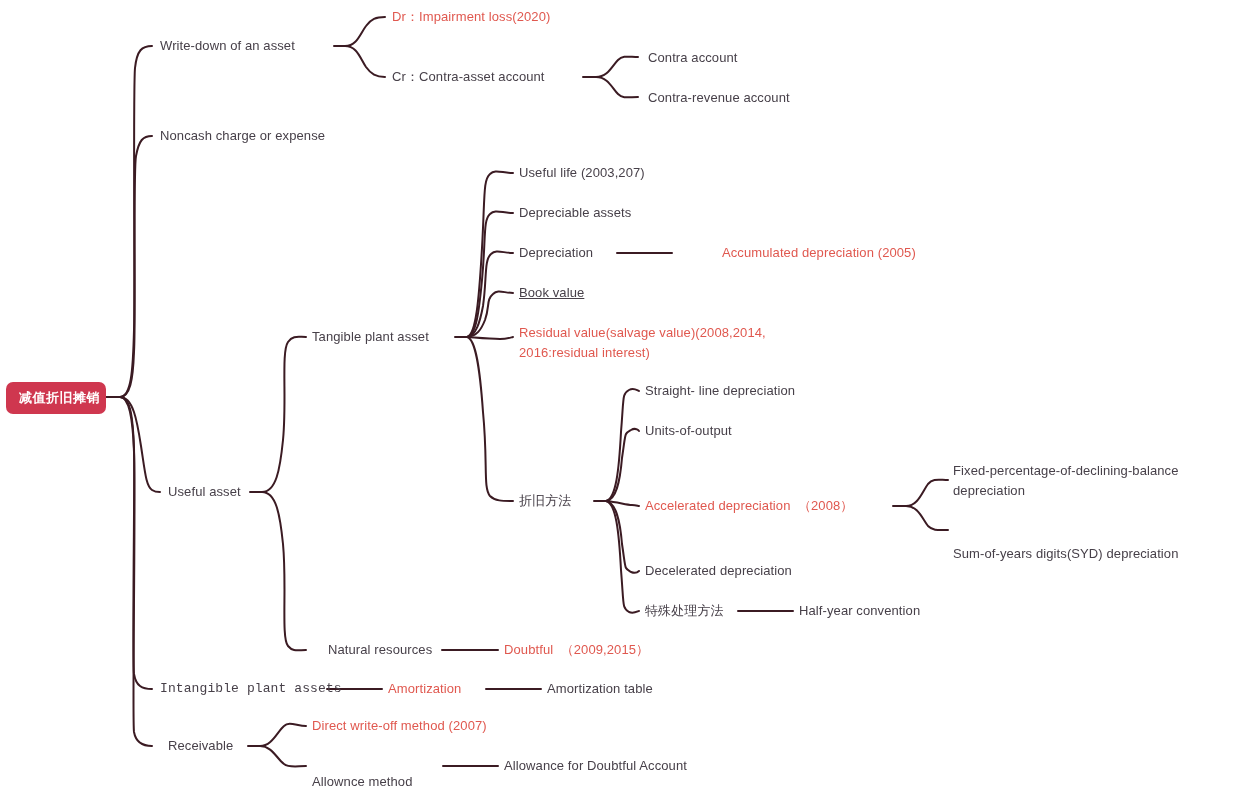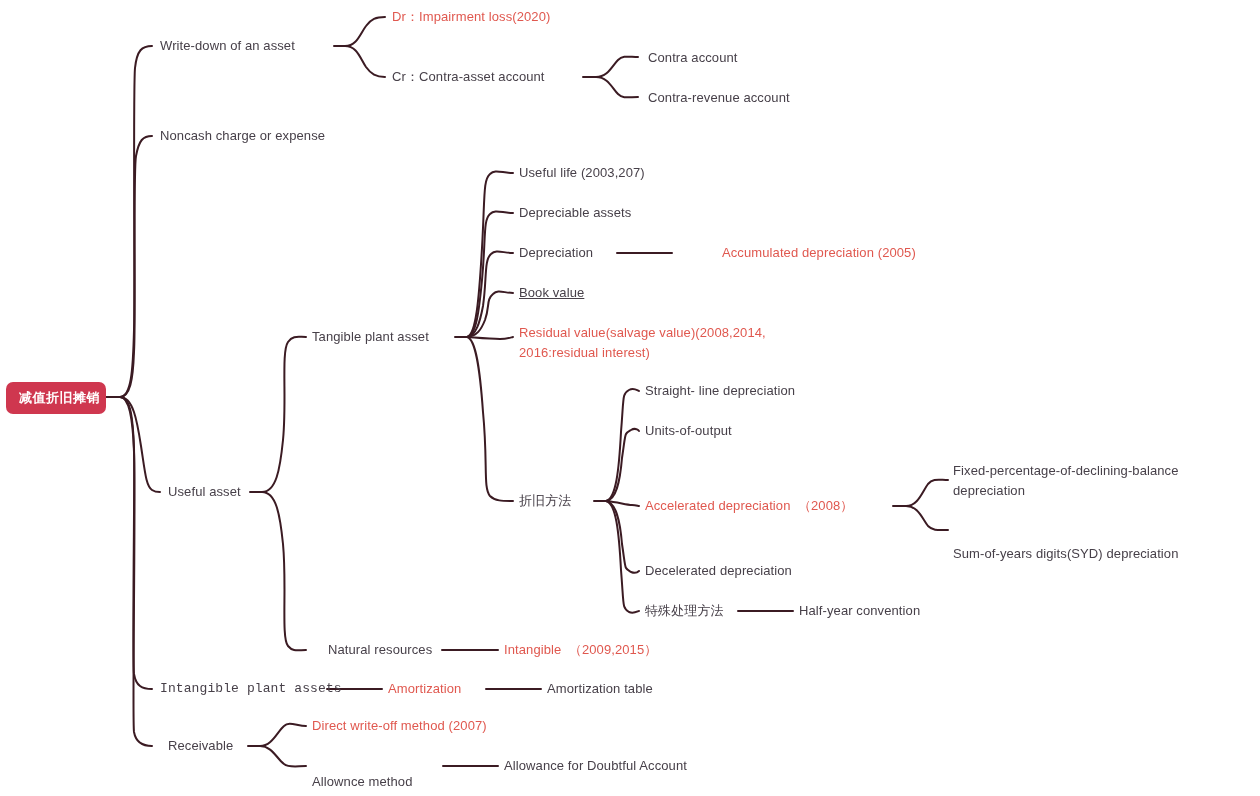--- a/index.html
+++ b/index.html
@@ -144,21 +144,21 @@
   <div class="node" style="left:953px;top:520px;margin-top:24px;">Sum-of-years digits(SYD) depreciation</div>
 
   <div class="node" style="left:645px;top:561px;">Decelerated depreciation</div>
 
   <div class="node" style="left:645px;top:601px;">特殊处理方法</div>
 
   <div class="node" style="left:799px;top:601px;">Half-year convention</div>
 
   <div class="node" style="left:328px;top:640px;">Natural resources</div>
 
-  <div class="node red" style="left:504px;top:640px;">Intangible  （2009,2015）</div>
+  <div class="node red" style="left:504px;top:640px;">Doubtful  （2009,2015）</div>
 
   <div class="node" style="left:160px;top:679px;font-family:Liberation Mono, monospace;">Intangible plant assets</div>
 
   <div class="node red" style="left:388px;top:679px;">Amortization</div>
 
   <div class="node" style="left:547px;top:679px;">Amortization table</div>
 
   <div class="node" style="left:168px;top:736px;">Receivable</div>
 
   <div class="node red" style="left:312px;top:716px;">Direct write-off method (2007)</div>

